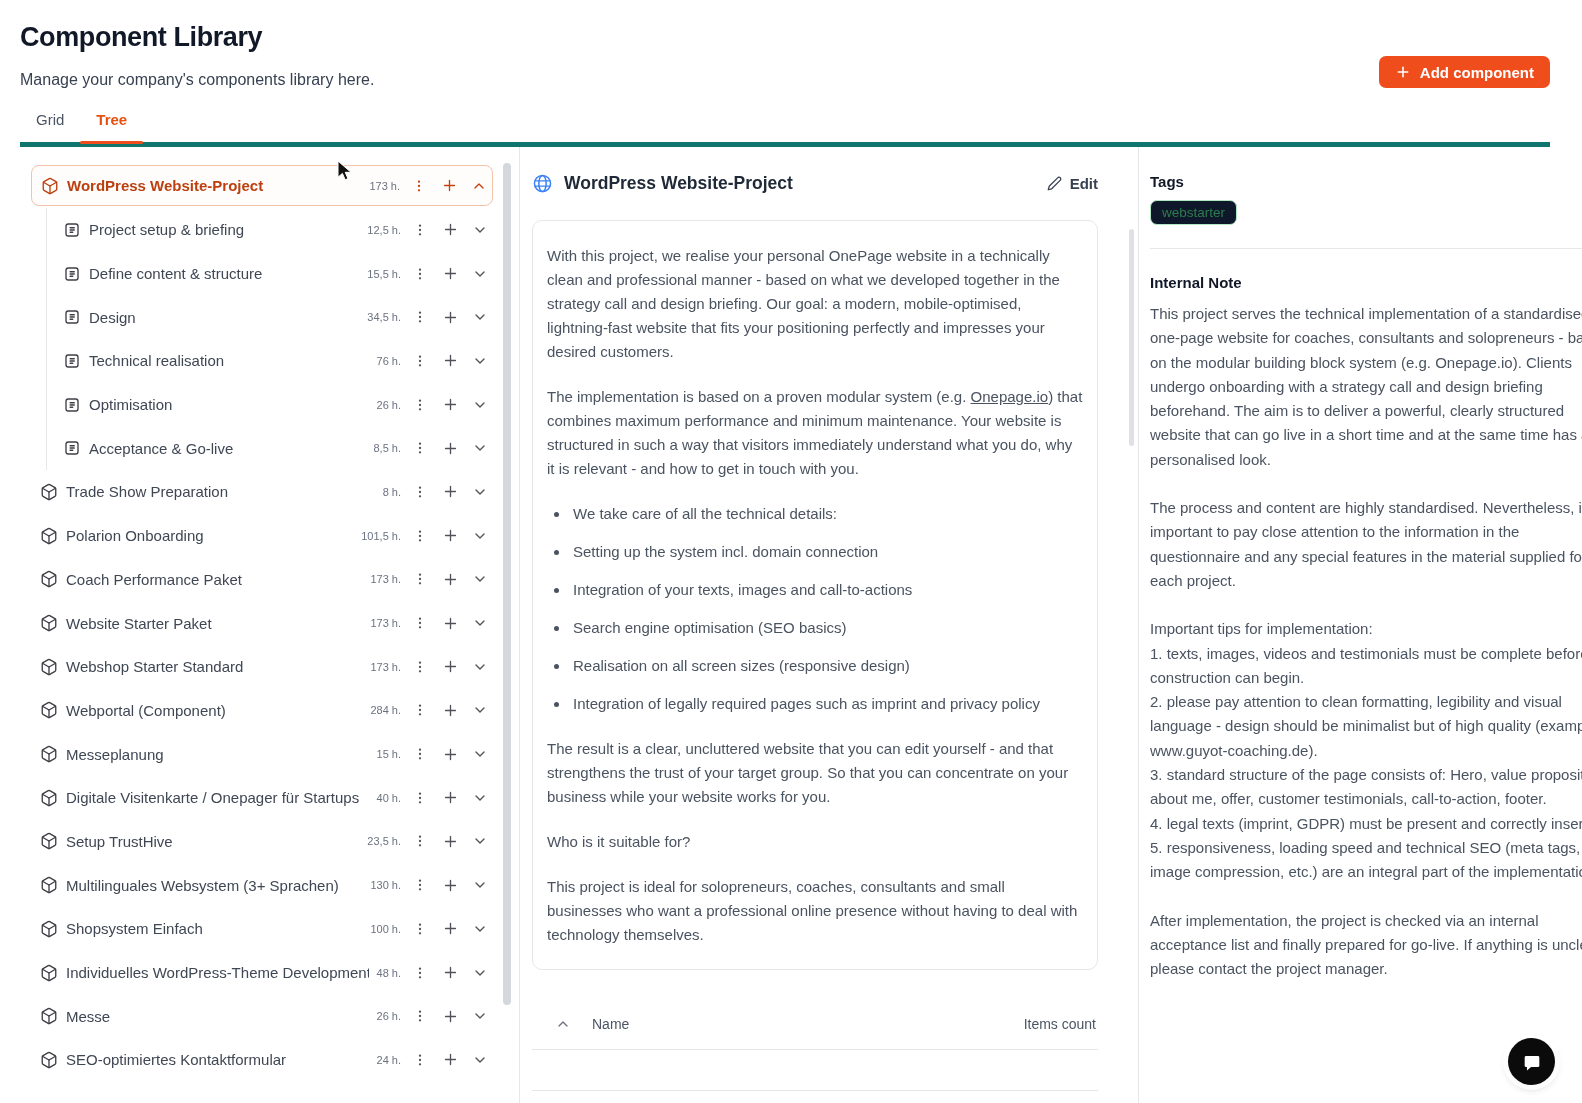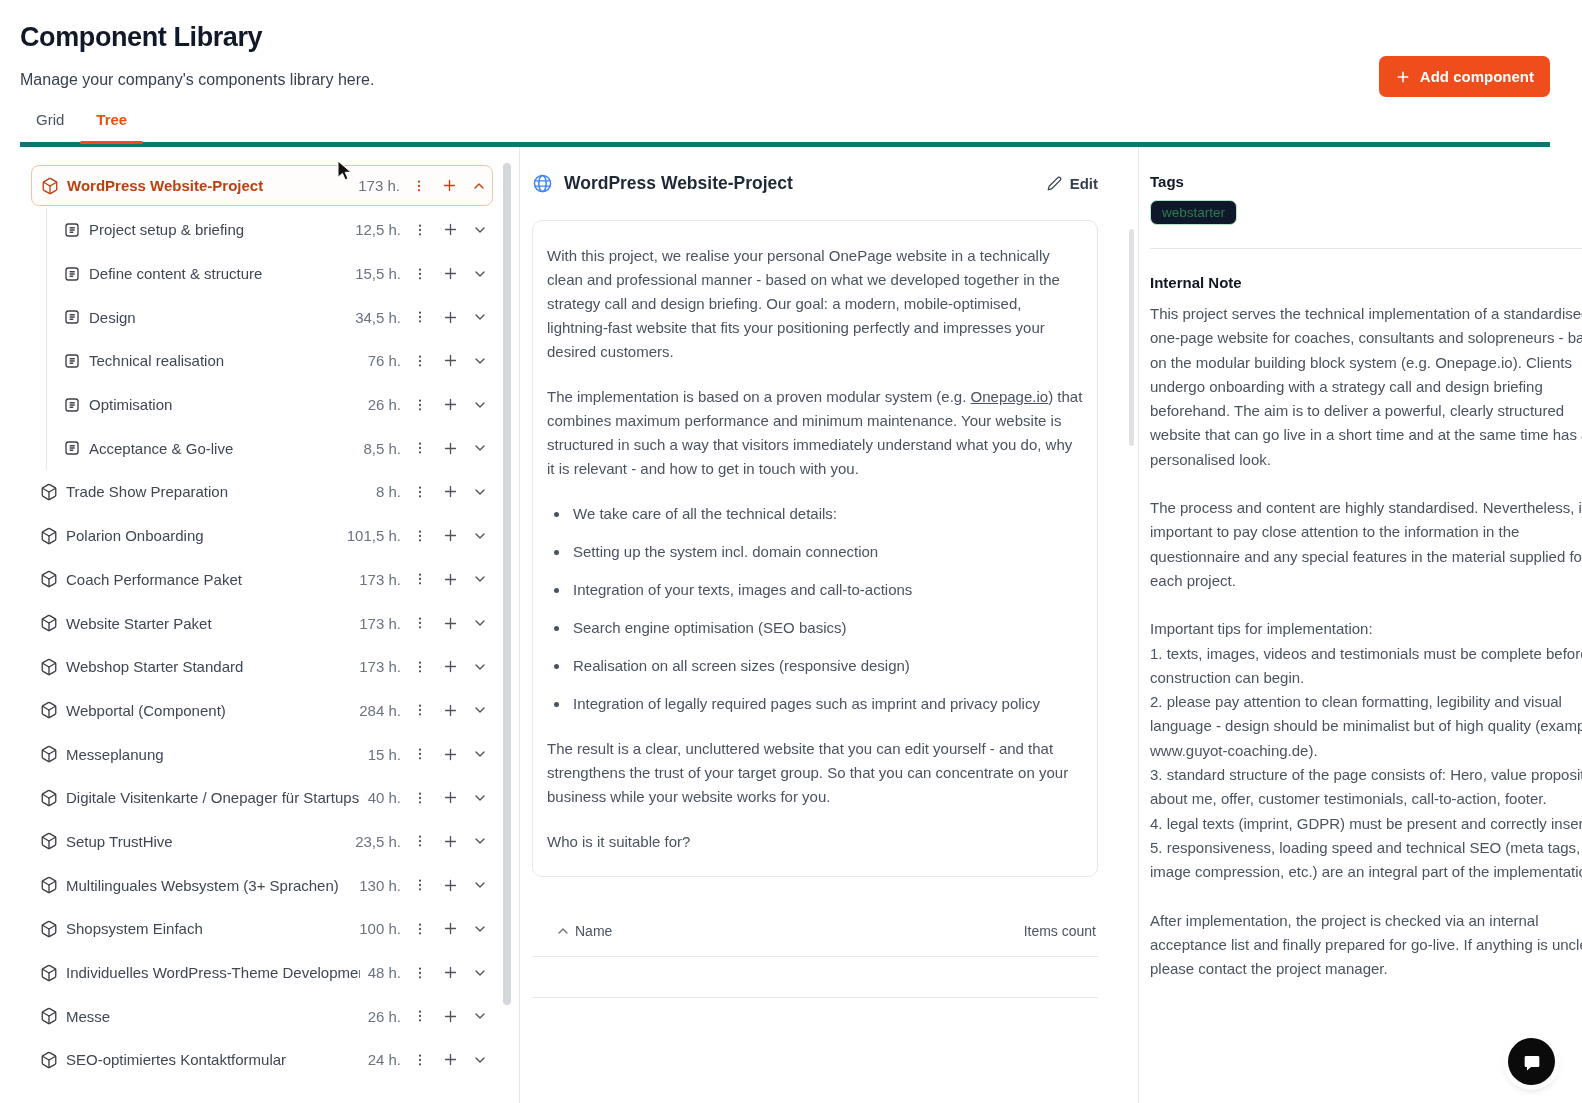--- a/index.html
+++ b/index.html
@@ -11,21 +11,21 @@
     position:relative; overflow:hidden;
   }
   
   .page-header { padding:22px 32px 0 20px; position:relative; }
   .page-title { font-size:27px; font-weight:800; letter-spacing:-0.4px; color:#111827; }
   .page-subtitle { margin-top:18px; font-size:16px; color:#374151; }
   .add-btn {
     position:absolute; top:56px; right:32px;
     display:flex; align-items:center; gap:9px;
     background:#F04D1C; color:#fff; border:none; cursor:pointer;
-    height:41px; padding:0 16px; border-radius:7px;
+    height:32px; padding:0 16px; border-radius:7px;
     font-family:inherit; font-size:15px; font-weight:700;
   }
   .add-btn svg { width:16px; height:16px; }
   
   .tabs { display:flex; margin:12px 32px 0 20px; border-bottom:5px solid #0f766e; }
   .tab { position:relative; padding:10px 16px 14px; font-size:15px; font-weight:500; color:#4B5563; cursor:pointer; background:none; border:none; font-family:inherit; }
   .tab.active { color:#E8500F; font-weight:600; }
   .tab.active::after { content:""; position:absolute; left:0; right:0; bottom:-2px; height:3px; background:#F04D1C; border-radius:2px; }
   
   .main { flex:1; display:flex; min-height:0; }
@@ -33,21 +33,21 @@
   .middle-panel { width:619px; position:relative; padding:26px 40px 0 12px; border-right:1px solid #E5E7EB; overflow:hidden; }
   .right-panel { flex:1; padding:26px 0 0 11px; overflow:hidden; }
   .v-scrollbar { position:absolute; background:#D4D7DC; border-radius:4px; }
   .left-thumb  { right:8px; top:16px; width:8px; height:842px; }
   .mid-thumb   { right:4px; top:82px; width:5px; height:217px; background:#DFE1E5; }
   
   .tree-row { height:43.7px; display:flex; align-items:center; gap:8px; padding:0 2px 0 9px; cursor:pointer; }
   .tree-row .t-icon { width:18px; height:18px; flex:none; color:#3F3F46; display:flex; align-items:center; }
   .tree-row .t-icon svg { width:18px; height:18px; }
   .tree-row .label { flex:1; min-width:0; font-size:15px; font-weight:500; color:#3F4754; white-space:nowrap; overflow:hidden; }
-  .tree-row .hours { font-size:15px; color:#6B7280; white-space:nowrap; }
+  .tree-row .hours { font-size:11px; color:#6B7280; white-space:nowrap; }
   .icon-btn { width:22px; height:22px; flex:none; display:flex; align-items:center; justify-content:center; color:#52525B; cursor:pointer; }
   .icon-btn svg { width:16px; height:16px; }
   .icon-btn.plus svg { width:17px; height:17px; }
   .tree-row.selected { height:41px; border:1px solid #F3C3A9; border-radius:8px; background:#FFFDFC; margin-bottom:2px; }
   .tree-row.selected .label { color:#BC400F; font-weight:600; }
   .tree-row.selected .t-icon { color:#BC400F; }
   .tree-row.selected .icon-btn { color:#C2410C; }
   .tree-row.child { margin-left:15px; border-left:1px solid #E5E7EB; padding-left:16px; }
   
   .detail-header { display:flex; align-items:center; gap:11px; }
@@ -56,21 +56,21 @@
   .edit-btn { display:flex; align-items:center; gap:8px; background:none; border:none; cursor:pointer; font-family:inherit; font-size:15px; font-weight:600; color:#374151;justify-content:center; }
   .edit-btn svg { width:15px; height:15px; }
   .desc-card { margin-top:26px; border:1px solid #E5E7EB; border-radius:10px; background:#fff; }
   .desc-card-header { padding:14px 13px; font-size:15px; font-weight:700; color:#111827; border-bottom:1px solid #E5E7EB; }
   .desc-body { padding:2px 14px 22px; font-size:15px; line-height:1.6; color:#4A5360; }
   .desc-body p { margin-top:21px; }
   .desc-body ul { margin:21px 0 0; padding-left:23px; }
   .desc-body li { margin-top:14px; padding-left:3px; }
   .inline-link { color:inherit; text-decoration:underline; cursor:pointer; }
   .items-table { margin-top:38px; }
-  .table-header { display:flex; align-items:center; gap:4px; padding:8px 2px 17px 23px; font-size:14px; color:#4B5563; border-bottom:1px solid #E5E7EB; }
+  .table-header { display:flex; align-items:center; gap:21px; padding:8px 2px 17px 23px; font-size:14px; color:#4B5563; border-bottom:1px solid #E5E7EB; }
   .table-header .spacer, .table-row .spacer { flex:1; }
   .table-row { display:flex; align-items:center; gap:13px; padding:20px 2px 20px 21px; border-bottom:1px solid #E5E7EB; font-size:15.5px; font-weight:500; color:#111827; }
   .sort-icon, .row-chevron { width:16px; height:16px; color:#6B7280; display:flex; cursor:pointer; }
   .sort-icon svg, .row-chevron svg { width:16px; height:16px; }
   
   .side-inner { width:460px; }
   .side-title { font-size:15px; font-weight:700; color:#111827; }
   .tag { display:inline-block; margin-top:10px; padding:4px 11px; border-radius:7px; background:#0f172a; border:1px solid #B2E7C4; color:#2E7D4F; font-size:13.5px; font-weight:500; }
   .side-divider { border:none; border-top:1px solid #E5E7EB; margin-top:23px; }
   .note-label { margin-top:25px; }
@@ -719,20 +719,21 @@
         <ul id="desc-bullets">
             <li>We take care of all the technical details:</li>
             <li>Setting up the system incl. domain connection</li>
             <li>Integration of your texts, images and call-to-actions</li>
             <li>Search engine optimisation (SEO basics)</li>
             <li>Realisation on all screen sizes (responsive design)</li>
             <li>Integration of legally required pages such as imprint and privacy policy</li>
           </ul>
         <p>The result is a clear, uncluttered website that you can edit yourself - and that strengthens the trust of your target group. So that you can concentrate on your business while your website works for you.</p>
         <p>Who is it suitable for?</p>
+        <p>This project is ideal for solopreneurs, coaches, consultants and small businesses who want a professional online presence without having to deal with technology themselves.</p>
       </div>
     </div>
 
     <div class="items-table">
       <div class="table-header">
         <span class="sort-icon">
           <svg viewBox="0 0 24 24" fill="none" stroke="currentColor" stroke-width="2" stroke-linecap="round" stroke-linejoin="round">
               <path d="m18 15-6-6-6 6"></path>
             </svg>
         </span>

